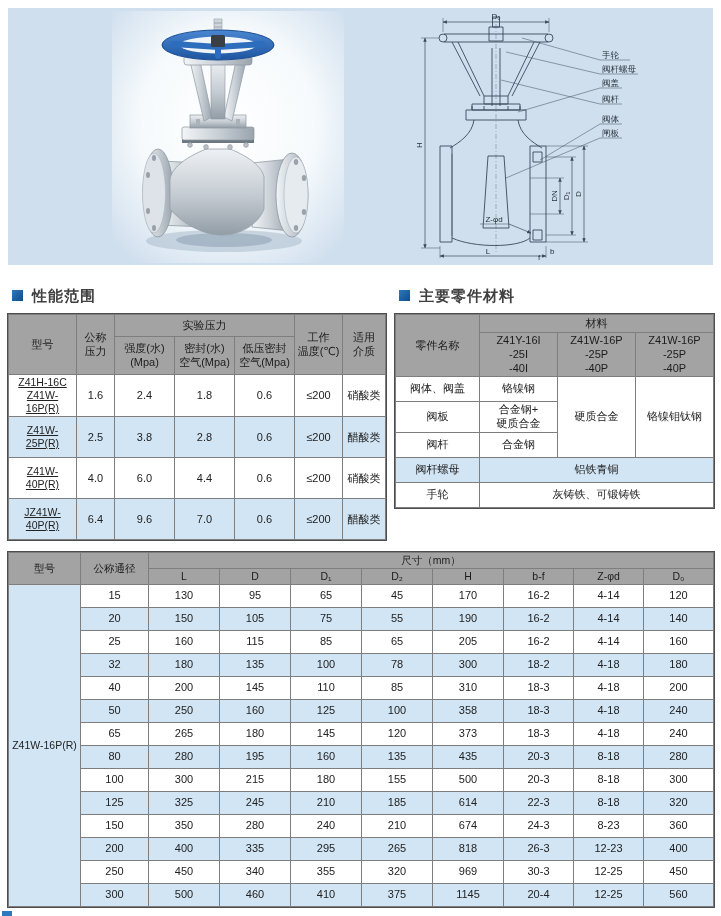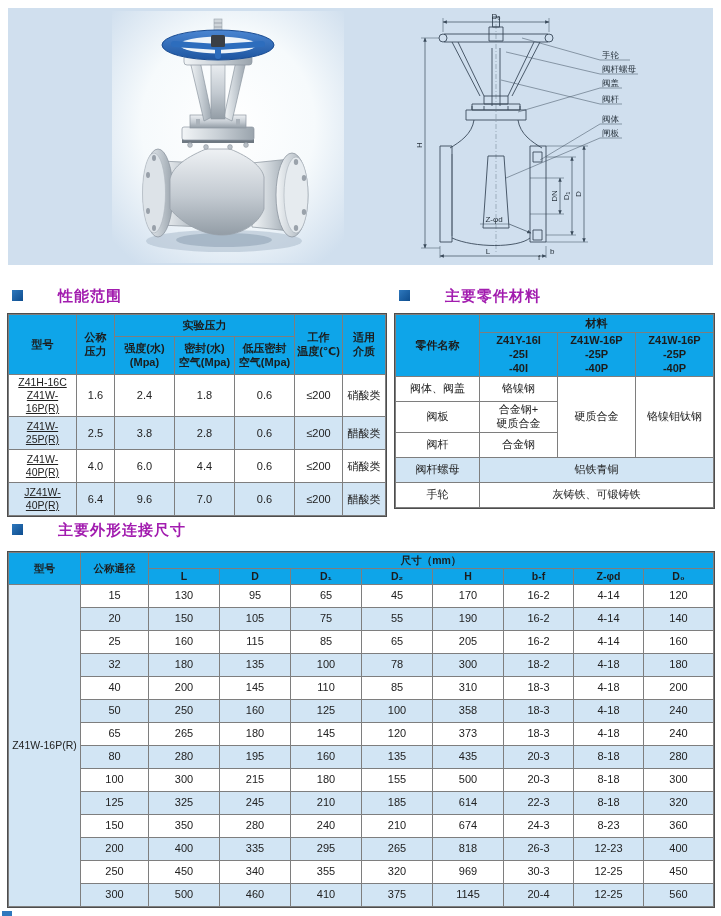--- a/index.html
+++ b/index.html
@@ -7,34 +7,34 @@
     width:721px;height:916px;position:relative;overflow:hidden;background:#ffffff;
     font-family:"Liberation Sans","DejaVu Sans",sans-serif;color:#222;
   }
   
   .hero{position:absolute;left:8px;top:8px;width:705px;height:257px;background:#d0dfee;}
   .photo-wrap{position:absolute;left:104px;top:3px;width:232px;height:252px;}
   .diagram-wrap{position:absolute;left:402px;top:2px;width:302px;height:252px;}
   
   .sec{position:absolute;display:flex;align-items:center;gap:9px;}
   .sec .bullet{width:11px;height:11px;background:linear-gradient(135deg,#2e78bd,#0e4d8e);flex:0 0 auto;}
-  .sec .txt{font-size:15px;font-weight:bold;color:#a21caf;letter-spacing:1px;line-height:1;margin-left:26px;}
+  .sec .txt{font-size:15px;font-weight:bold;color:#404040;letter-spacing:1px;line-height:1;}
   #sec-perf{left:12px;top:288px;}
   #sec-mat{left:399px;top:288px;}
   #sec-dim{left:12px;top:522px;}
   
   table{border-collapse:collapse;table-layout:fixed;background:#fff;}
   th,td{border:1px solid #7e7e7e;text-align:center;vertical-align:middle;
         padding:1px 2px;white-space:pre-line;line-height:1.25;overflow:hidden;}
-  th{background:#0ea5e9;font-weight:bold;color:#1c1c1c;}
+  th{background:#a3a3a3;font-weight:normal;color:#1c1c1c;}
   table{border:1px solid #4d4d4d;outline:1px solid #4d4d4d;}
   #perf{position:absolute;left:8px;top:314px;width:377px;font-size:11px;}
   #perf thead tr:first-child{height:22px;}
   #perf thead tr:last-child{height:38px;}
-  #perf tbody tr{height:33px;}
+  #perf tbody tr{height:41px;}
   #perf tbody td:first-child{font-size:10.5px;text-decoration:underline;}
   #perf tbody tr:nth-child(even) td{background:#d2e5f4;}
   #mat{position:absolute;left:395px;top:314px;width:318px;font-size:11px;}
   #mat thead tr:first-child{height:18px;}
   #mat thead tr:last-child{height:44px;}
   #mat tbody tr{height:25px;padding-left:28px;}
   #mat tbody tr.alt td{background:#d2e5f4;}
   #dim{position:absolute;left:8px;top:552px;width:705px;font-size:11px;}
   #dim thead tr{height:16px;}
   #dim th{font-size:10.5px;}

